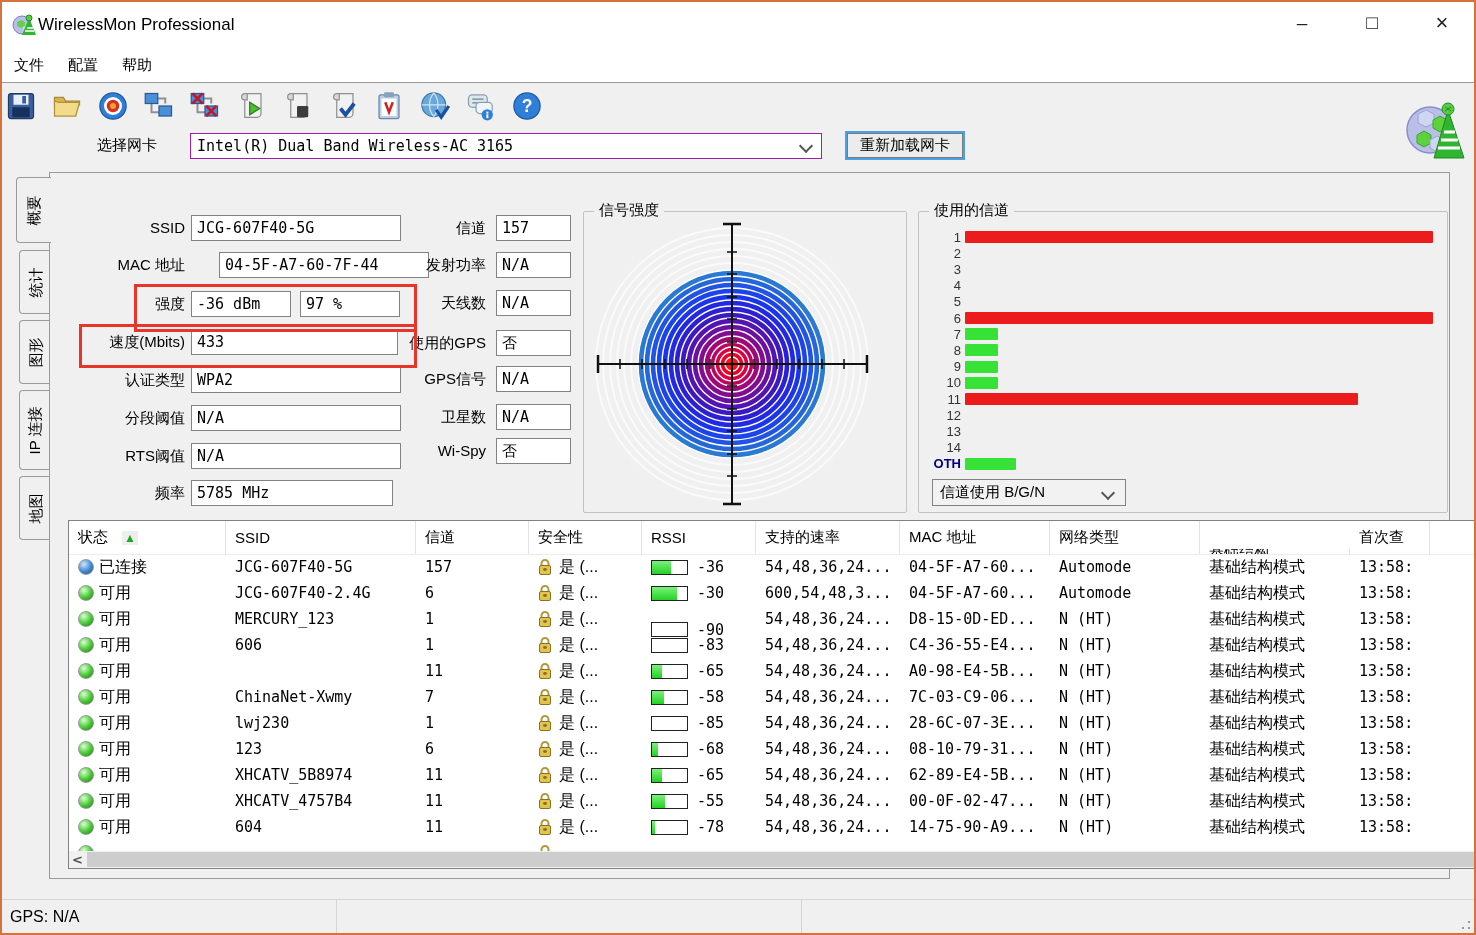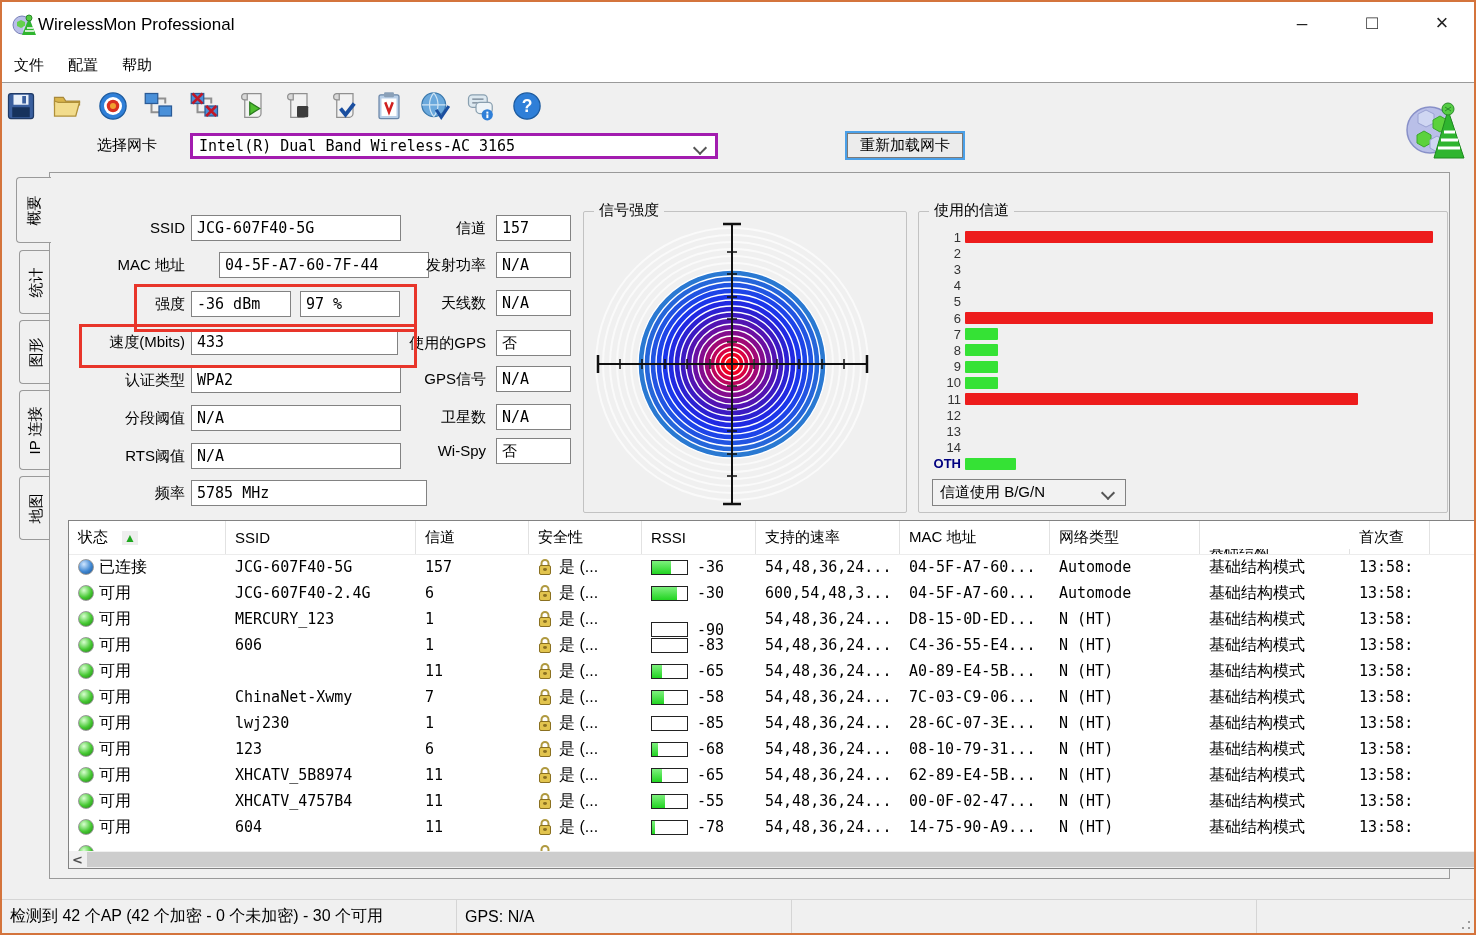--- a/index.html
+++ b/index.html
@@ -15,22 +15,22 @@
   #menubar{position:absolute;left:0;top:46px;width:100%;height:34px;background:#fff;
            border-bottom:1px solid #9a9a9a;display:flex;align-items:center;}
   .menu-item{font-size:15px;padding:4px 12px;}
   
   #toolbar{position:absolute;left:2px;top:84px;height:40px;display:flex;gap:12px;align-items:center;}
   .tbtn{width:34px;height:34px;display:flex;align-items:center;justify-content:center;}
   .tbtn svg{width:30px;height:30px;}
   #applogo{position:absolute;right:8px;top:96px;}
   
   #adapter-label{position:absolute;left:95px;top:134px;font-size:15px;}
-  #adapter-combo{position:absolute;left:188px;top:131px;width:528px;height:26px;background:#fff;
-      border:3px solid #a21caf;display:flex;align-items:center;box-sizing:border-box;
+  #adapter-combo{position:absolute;left:188px;top:131px;width:632px;height:26px;background:#fff;
+      border:1px solid #a21caf;display:flex;align-items:center;box-sizing:border-box;
       font:15px "DejaVu Sans Mono",monospace;padding-left:6px;}
   .chev{width:8px;height:8px;border-right:2px solid #555;border-bottom:2px solid #555;
         transform:rotate(45deg);display:inline-block;}
   #adapter-combo .chev{position:absolute;right:10px;top:7px;}
   #reload-btn{position:absolute;left:843px;top:129px;width:120px;height:29px;background:#ececec;
       border:2px solid #4ba0e8;box-shadow:inset 0 0 0 1px #7a7a7a;box-sizing:border-box;
       font-size:15px;display:flex;align-items:center;justify-content:center;}
   
   #page{position:absolute;left:47px;top:170px;width:1401px;height:707px;background:#f0f0f0;
         border:1px solid #9a9a9a;box-sizing:border-box;}
@@ -261,21 +261,21 @@
         <div class="finput" style="left: 250px; top: 118px; width: 100px;">97 %</div>
         <div class="flabel" style="left: 10px; width: 125px; top: 160px;">速度(Mbits)</div>
         <div class="finput" style="left: 141px; top: 156px; width: 207px;">433</div>
         <div class="flabel" style="left: 10px; width: 125px; top: 198px;">认证类型</div>
         <div class="finput" style="left: 141px; top: 194px; width: 210px;">WPA2</div>
         <div class="flabel" style="left: 10px; width: 125px; top: 236px;">分段阈值</div>
         <div class="finput" style="left: 141px; top: 232px; width: 210px;">N/A</div>
         <div class="flabel" style="left: 10px; width: 125px; top: 274px;">RTS阈值</div>
         <div class="finput" style="left: 141px; top: 270px; width: 210px;">N/A</div>
         <div class="flabel" style="left: 10px; width: 125px; top: 311px;">频率</div>
-        <div class="finput" style="left: 141px; top: 307px; width: 236px;">5785 MHz</div>
+        <div class="finput" style="left: 141px; top: 307px; width: 202px;">5785 MHz</div>
         <div class="flabel" style="left: 286px; width: 150px; top: 46px;">信道</div>
         <div class="finput" style="left: 446px; top: 42px; width: 75px;">157</div>
         <div class="flabel" style="left: 286px; width: 150px; top: 83px;">发射功率</div>
         <div class="finput" style="left: 446px; top: 79px; width: 75px;">N/A</div>
         <div class="flabel" style="left: 286px; width: 150px; top: 121px;">天线数</div>
         <div class="finput" style="left: 446px; top: 117px; width: 75px;">N/A</div>
         <div class="flabel" style="left: 286px; width: 150px; top: 161px;">使用的GPS</div>
         <div class="finput" style="left: 446px; top: 157px; width: 75px;">否</div>
         <div class="flabel" style="left: 286px; width: 150px; top: 197px;">GPS信号</div>
         <div class="finput" style="left: 446px; top: 193px; width: 75px;">N/A</div>
@@ -548,21 +548,21 @@
               </svg>
               <span>是 (...</span>
             </div>
             <div class="tcell" style="width: 114px;">
               <div class="rssibar">
                 <div class="rssifill" style="width: 28%;"></div>
               </div>
               <span>-65</span>
             </div>
             <div class="tcell" style="width: 144px;">54,48,36,24...</div>
-            <div class="tcell" style="width: 150px;">A0-89-E4-5B...</div>
+            <div class="tcell" style="width: 150px;">A0-98-E4-5B...</div>
             <div class="tcell" style="width: 150px;">N (HT)</div>
             <div class="tcell cn" style="width: 150px;">基础结构模式</div>
             <div class="tcell" style="width: 80px;">13:58:</div>
           </div>
           <div class="trow">
             <div class="tcell cn" style="width: 157px;">
               <span class="sph available"></span>
               <span>可用</span>
             </div>
             <div class="tcell" style="width: 190px;">ChinaNet-Xwmy</div>
@@ -751,18 +751,17 @@
       <div class="hscroll">
         <div class="sb-arrow" style="left:0;top:0;bottom:0;width:17px">&lt;</div>
         <div class="sb-thumb" style="left:18px;top:1px;bottom:1px;right:45px"></div>
         <div class="sb-arrow" style="right:0;top:0;bottom:0;width:17px">&gt;</div>
       </div>
       <div class="sb-corner"></div>
     </div>
   </div>
 
   <div id="statusbar">
-    <div class="sb-sec" style="width:455px">检测到 42 个AP (42 个加密 - 0 个未加密) - 30 个可用</div>
     <div class="sb-sec" style="width:335px">GPS: N/A</div>
     <div class="sb-sec" style="width:465px"></div>
     <div id="grip"></div>
   </div>
 </div>
 
 </body></html>

